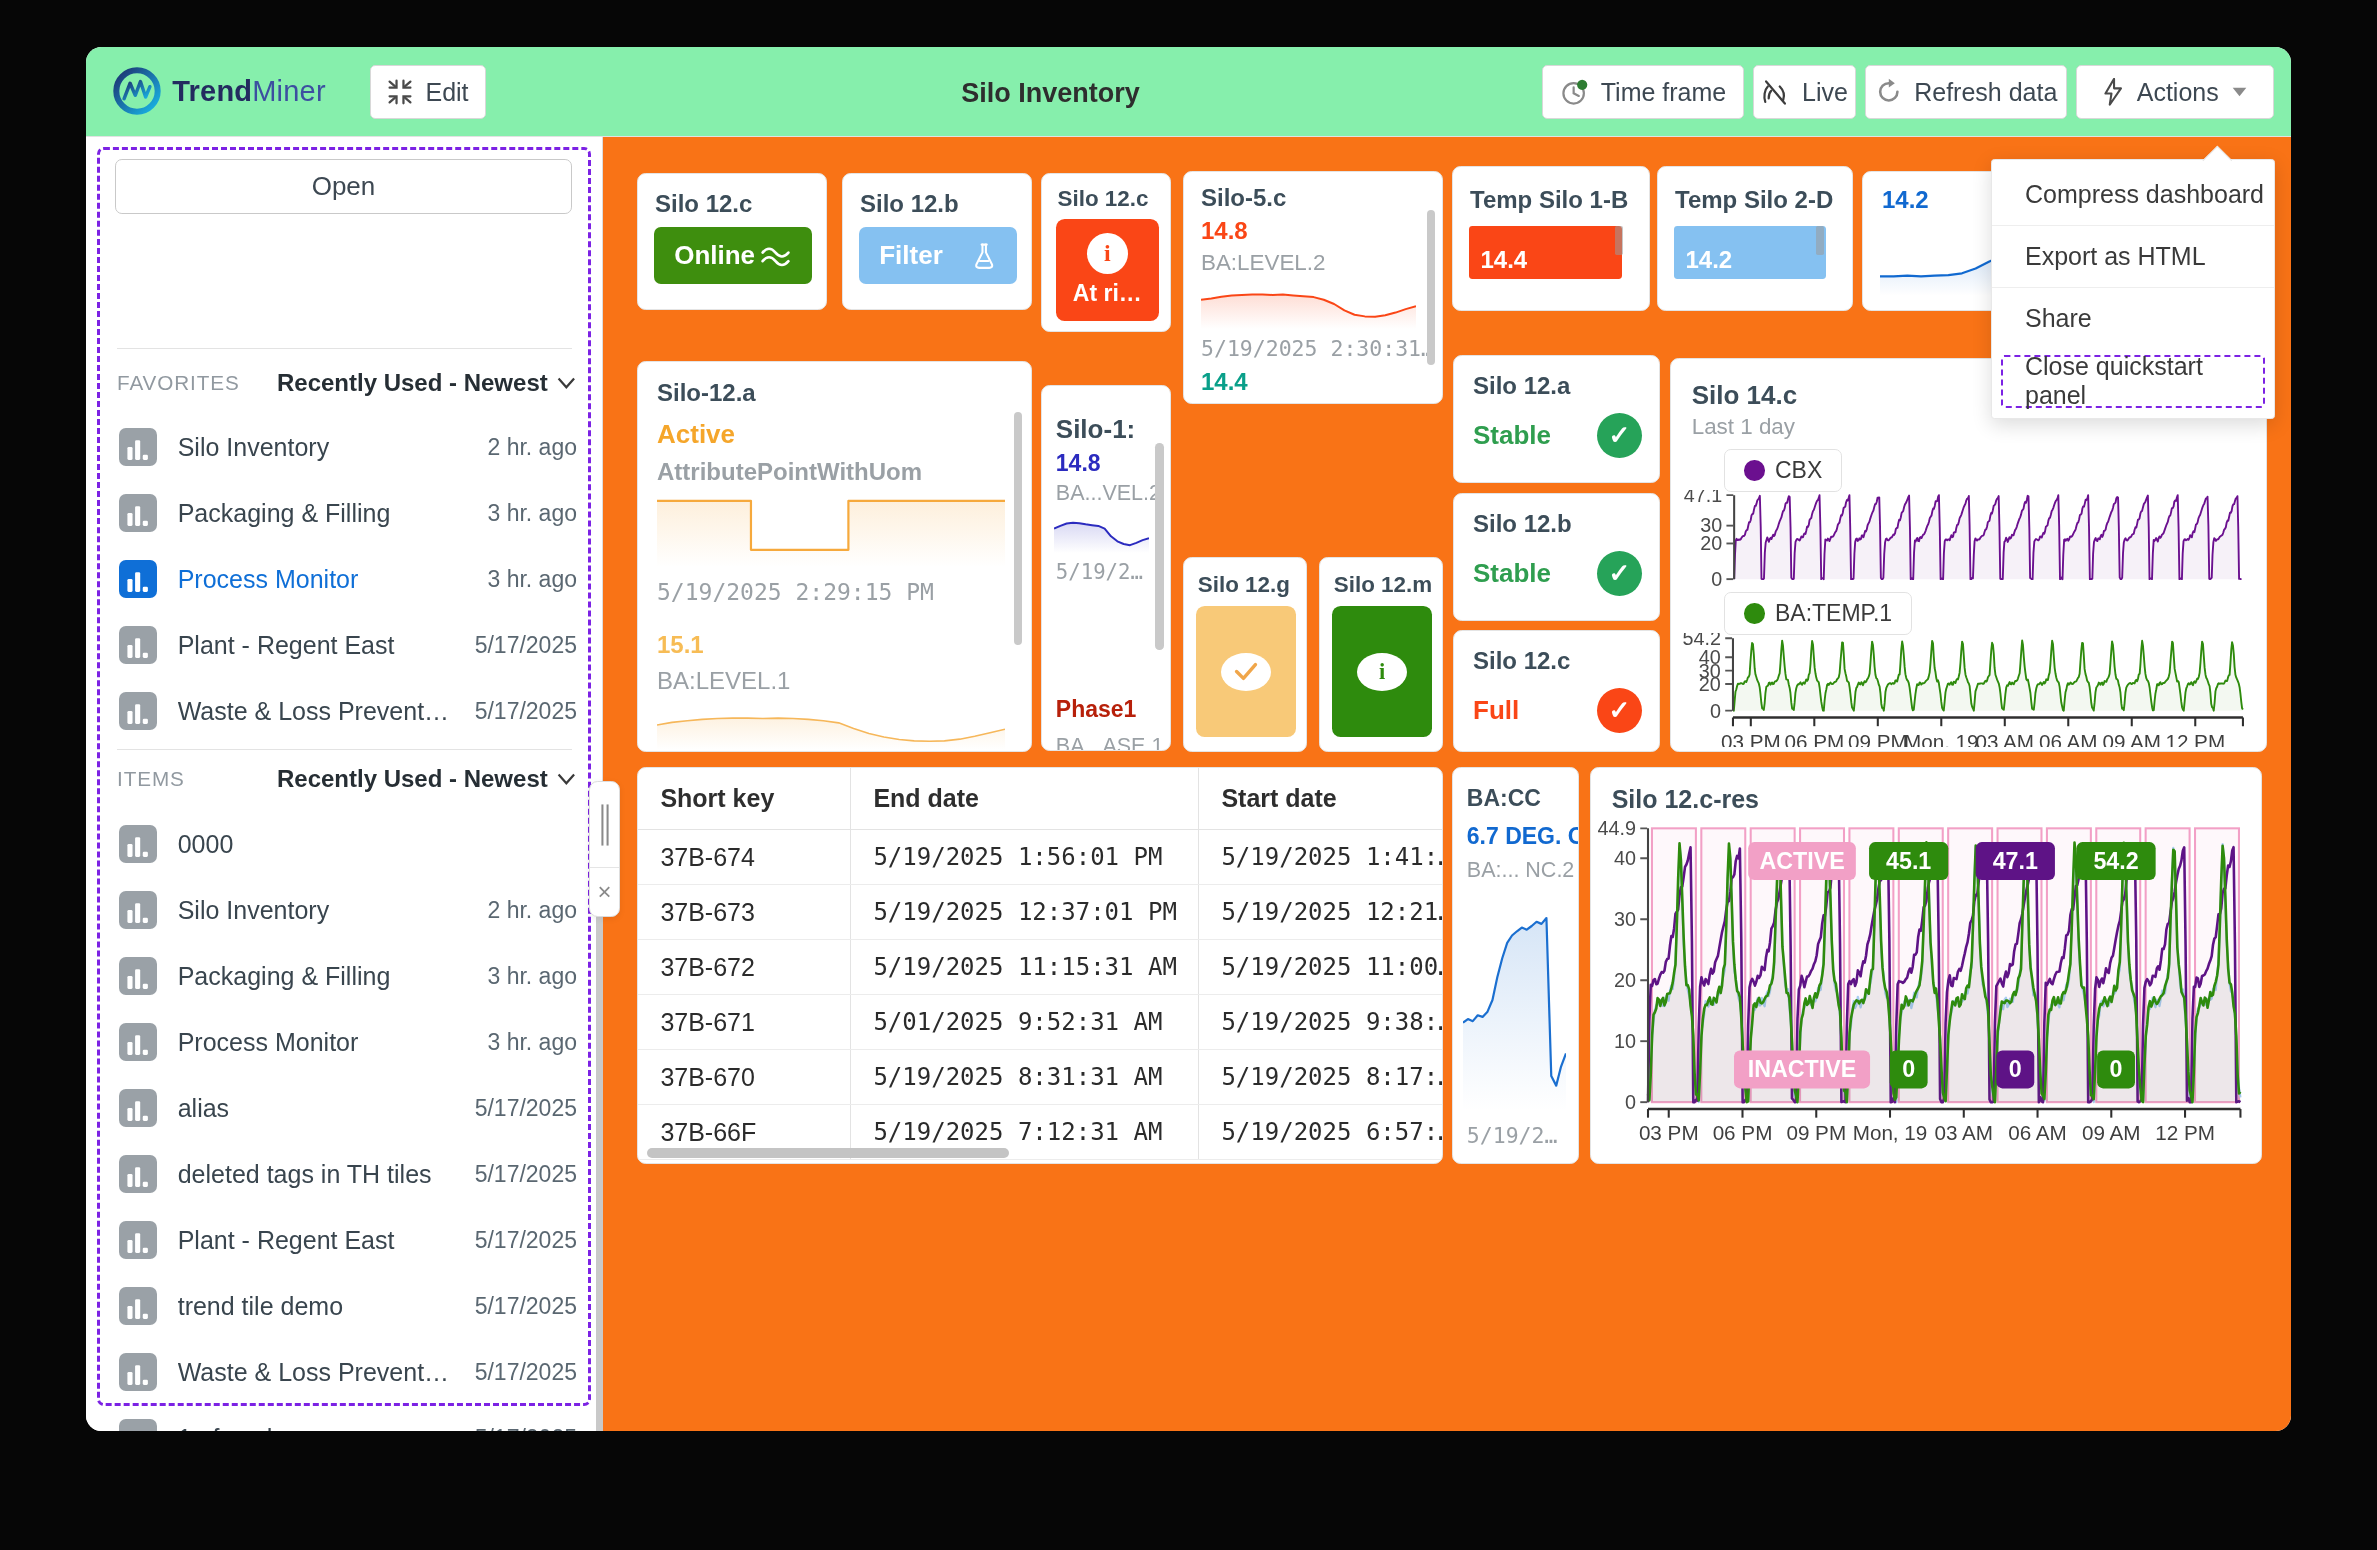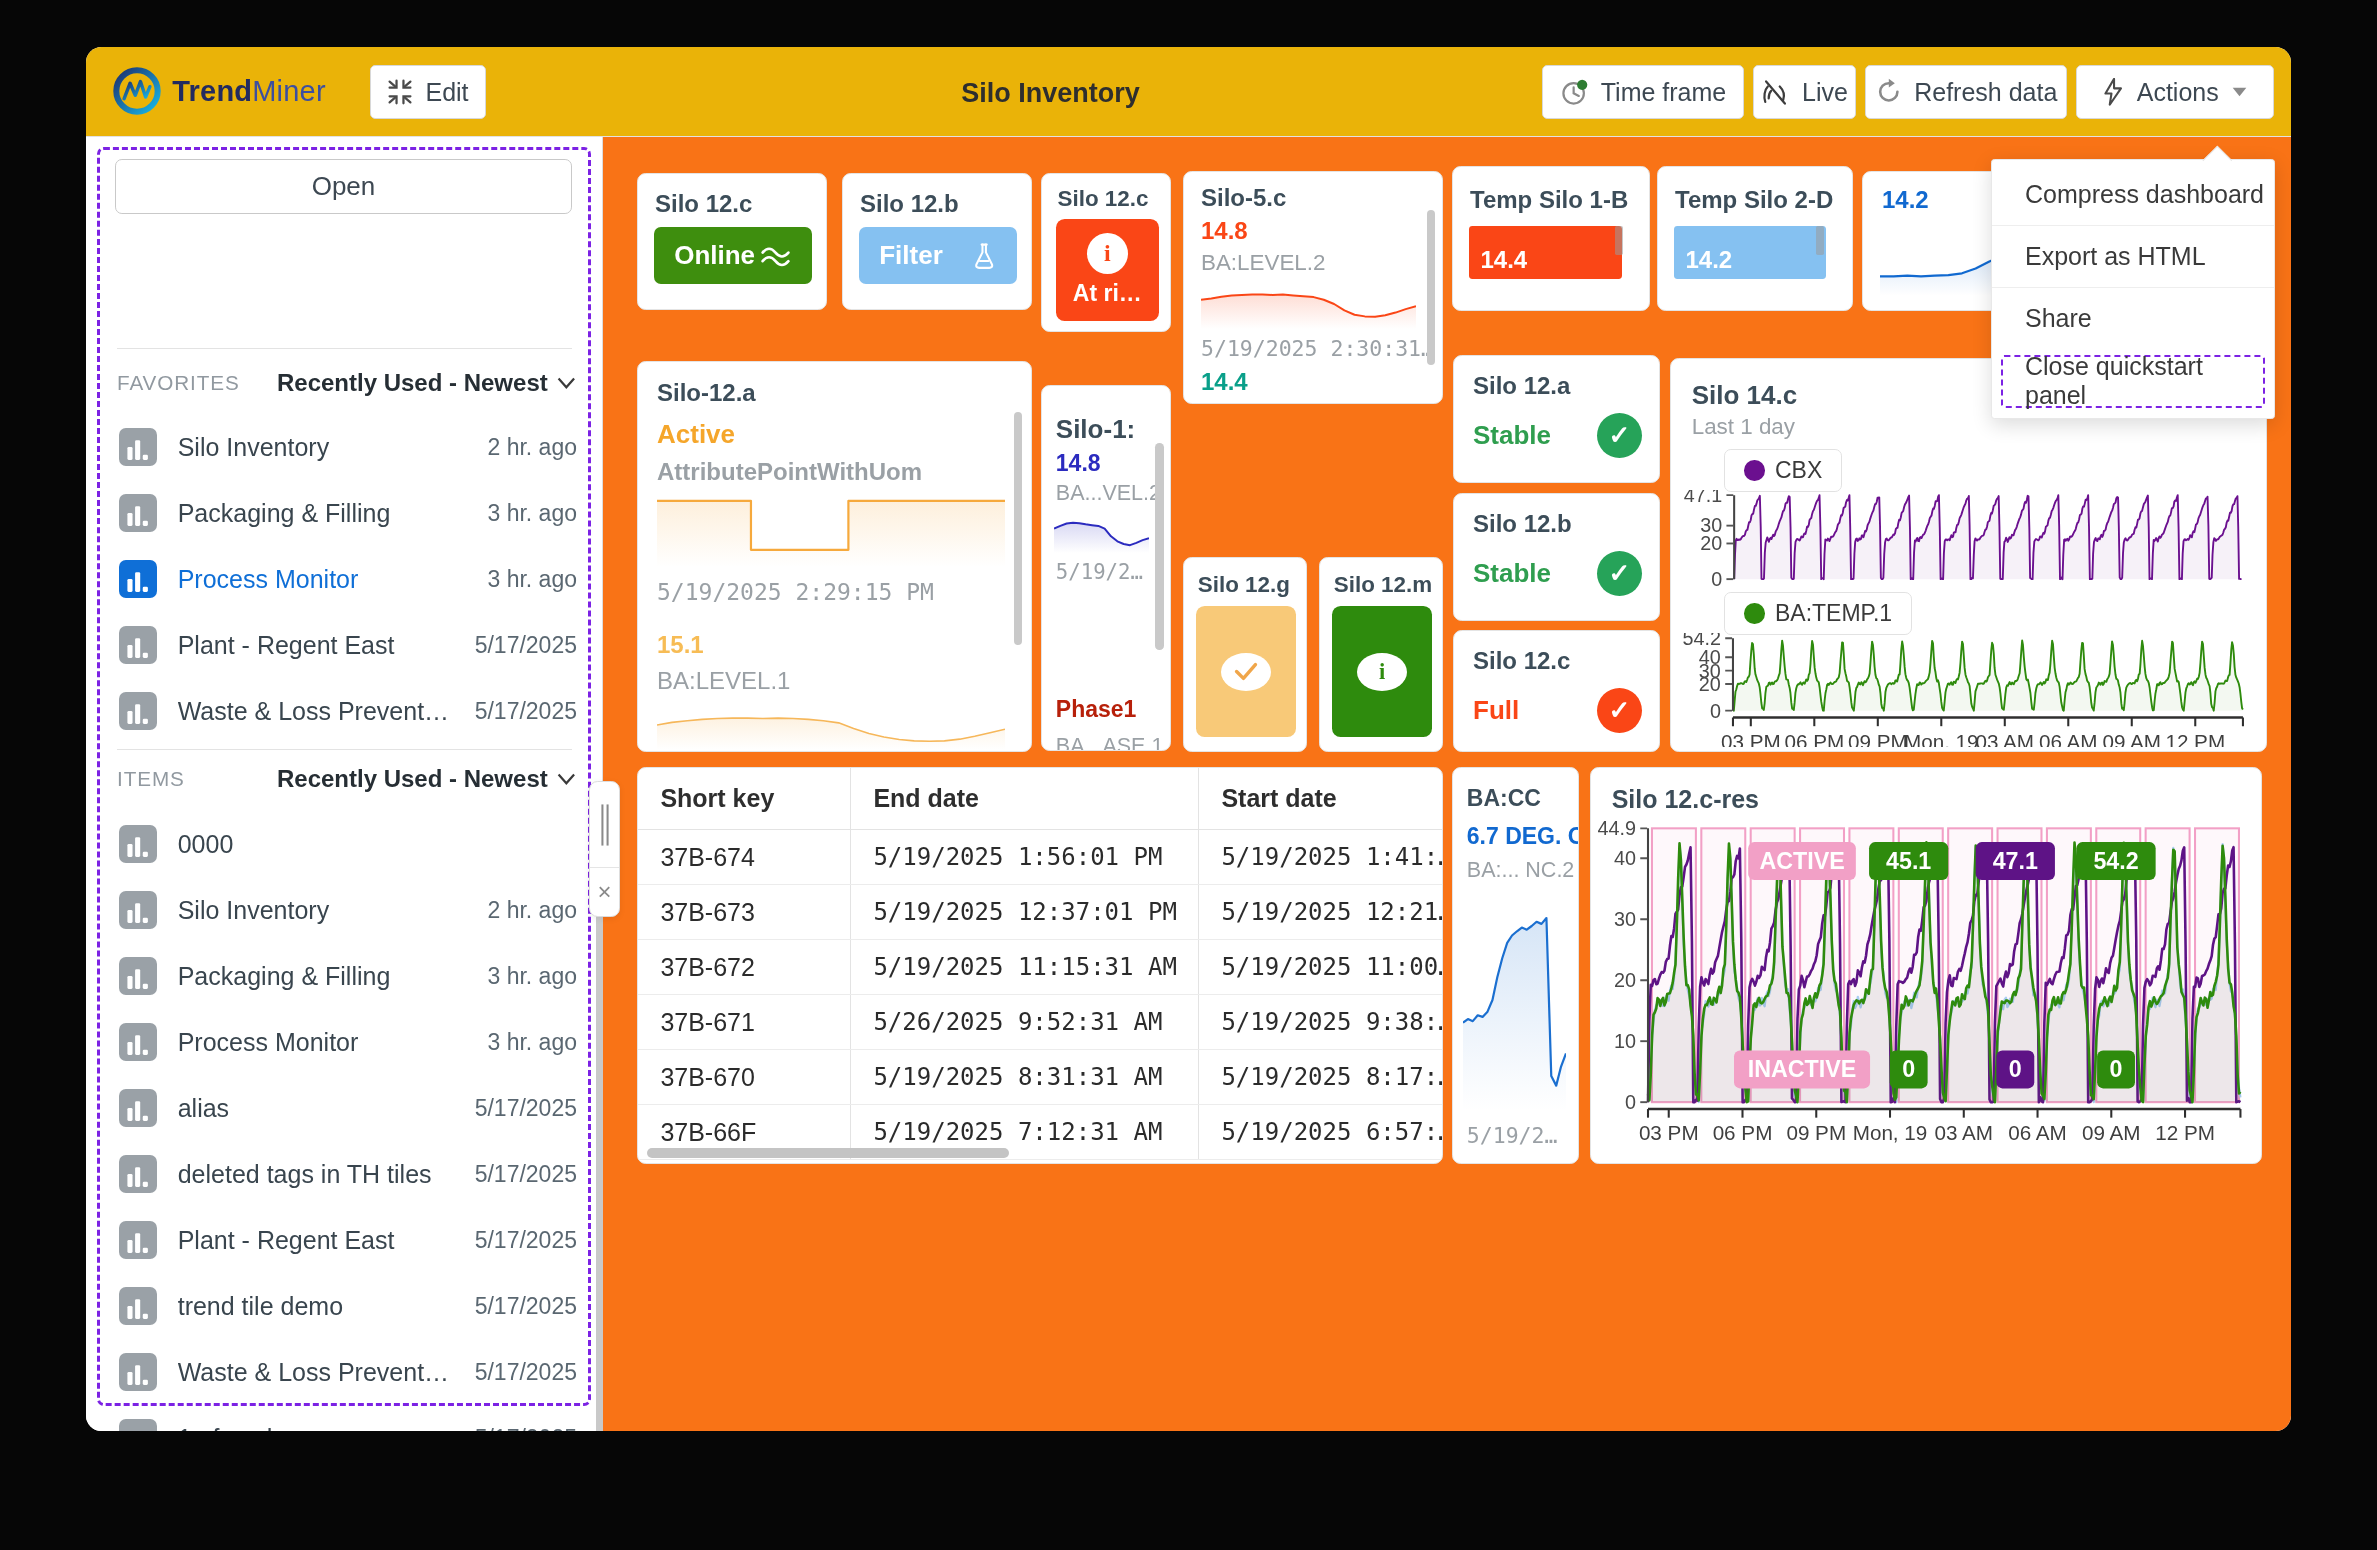--- a/index.html
+++ b/index.html
@@ -1,20 +1,20 @@
 <!DOCTYPE html>
 <html style="font-size:13.8px"><head>
 <meta charset="utf-8">
 <style>
   * { margin:0; padding:0; box-sizing:border-box; }
   html,body { width:2377px; height:1551px; background:#060606; font-family:"Liberation Sans", sans-serif; overflow:hidden; }
   .app { position:absolute; left:86px; top:47px; width:2205px; height:1384px; background:#fff; border-radius:15.5px; overflow:hidden; }
 
   
-  .header { position:absolute; left:0; top:0; width:2205px; height:90px; background:#eab308; border-bottom:0.9px solid #e2e2e2; z-index:30; }
+  .header { position:absolute; left:0; top:0; width:2205px; height:90px; background:#86efac; border-bottom:0.9px solid #e2e2e2; z-index:30; }
   .logo-wrap { position:absolute; left:26px; top:19px; display:flex; align-items:center; gap:10.3px; }
   .logo-text { font-size:29px; letter-spacing:0.2px; }
   .logo-text b { color:#232b5f; font-weight:800; }
   .logo-text span { color:#3c4fa0; font-weight:400; }
   .hbtn { position:absolute; top:18px; height:54px; background:#fff; border:0.9px solid #d8d8d8; border-radius:5.2px; display:flex; align-items:center; justify-content:center; gap:12px; font-size:25px; color:#3d4852; cursor:pointer; }
   .page-title { position:absolute; left:775px; top:31px; width:379px; text-align:center; font-size:27px; font-weight:700; color:#2e2e2e; }
 
   
   .sidebar { position:absolute; left:0; top:90px; width:517px; height:1294px; background:#fff; border-right:0.9px solid #ddd; }
   .quickstart-dash { position:absolute; left:11.2px; top:9.5px; width:494px; height:1259px; border:3.4px dashed #7c22e4; border-radius:6.9px; pointer-events:none; z-index:5; }
@@ -638,21 +638,21 @@
             <div class="c2 mono">5/19/2025 12:37:01 PM</div>
             <div class="c3 mono">5/19/2025 12:21…</div>
           </div>
           <div class="tbl-row">
             <div class="c1">37B-672</div>
             <div class="c2 mono">5/19/2025 11:15:31 AM</div>
             <div class="c3 mono">5/19/2025 11:00…</div>
           </div>
           <div class="tbl-row">
             <div class="c1">37B-671</div>
-            <div class="c2 mono">5/26/2025 9:52:31 AM</div>
+            <div class="c2 mono">5/01/2025 9:52:31 AM</div>
             <div class="c3 mono">5/19/2025 9:38:…</div>
           </div>
           <div class="tbl-row">
             <div class="c1">37B-670</div>
             <div class="c2 mono">5/19/2025 8:31:31 AM</div>
             <div class="c3 mono">5/19/2025 8:17:…</div>
           </div>
           <div class="tbl-row">
             <div class="c1">37B-66F</div>
             <div class="c2 mono">5/19/2025 7:12:31 AM</div>

